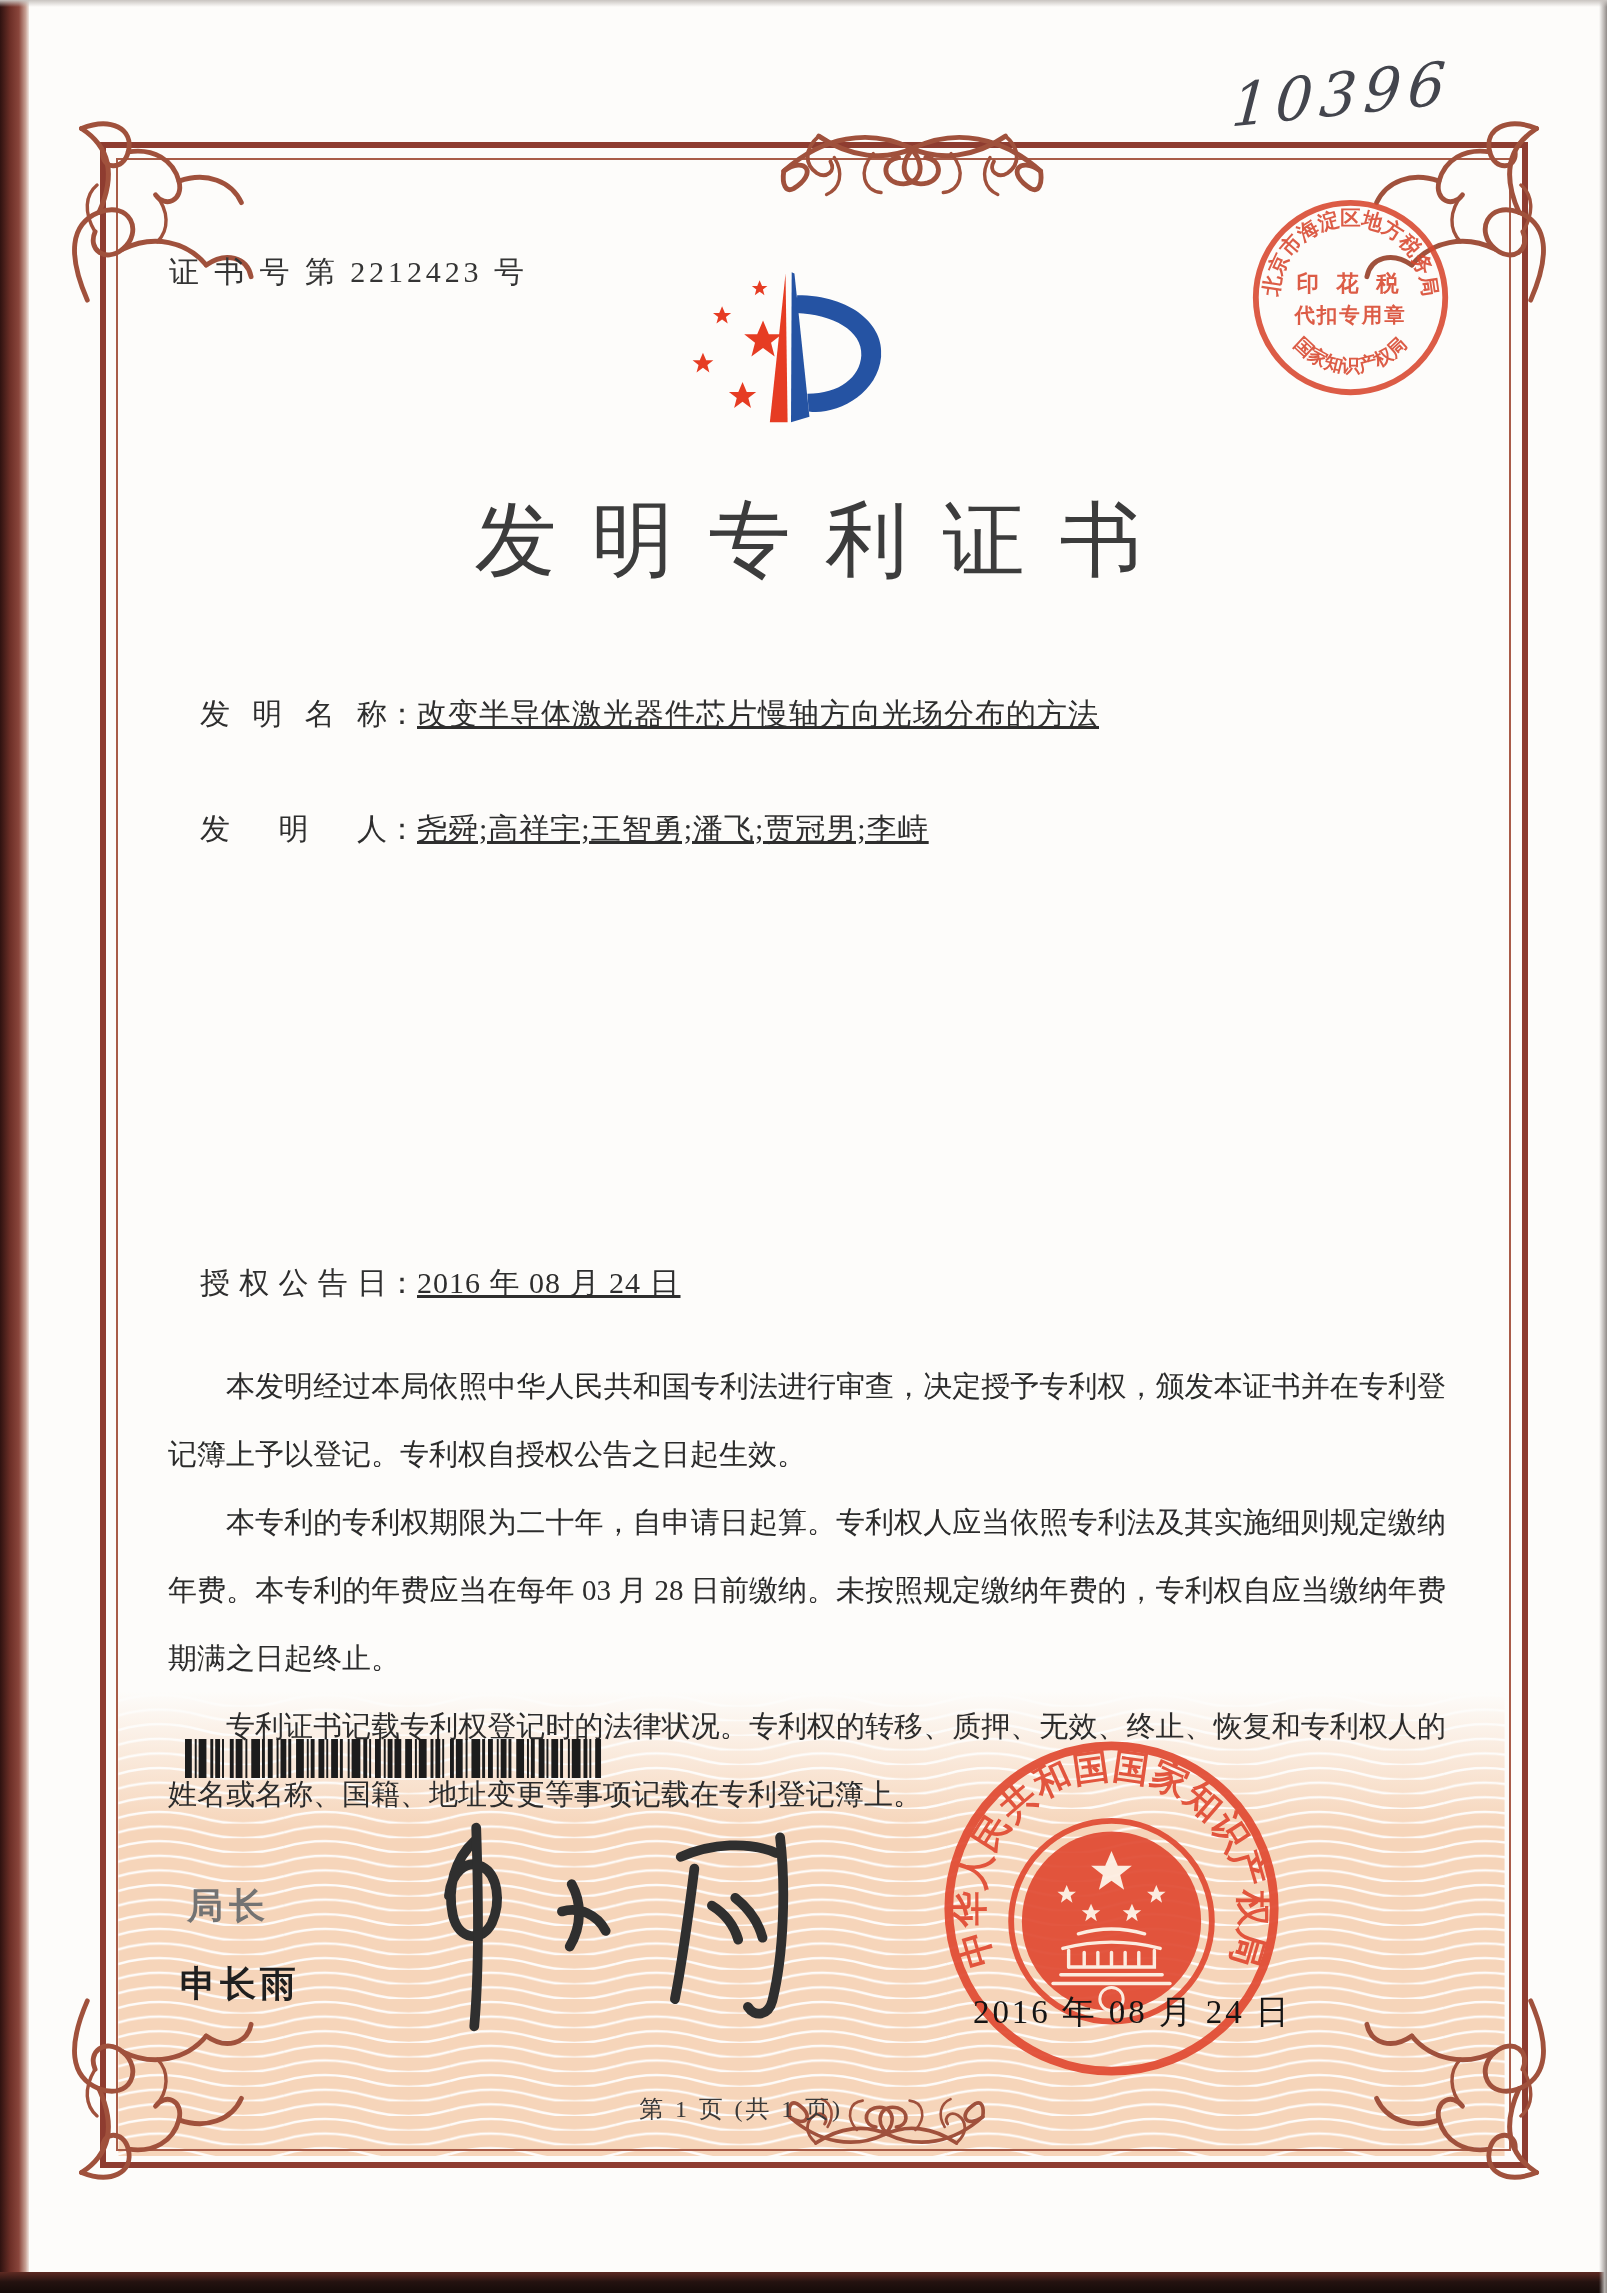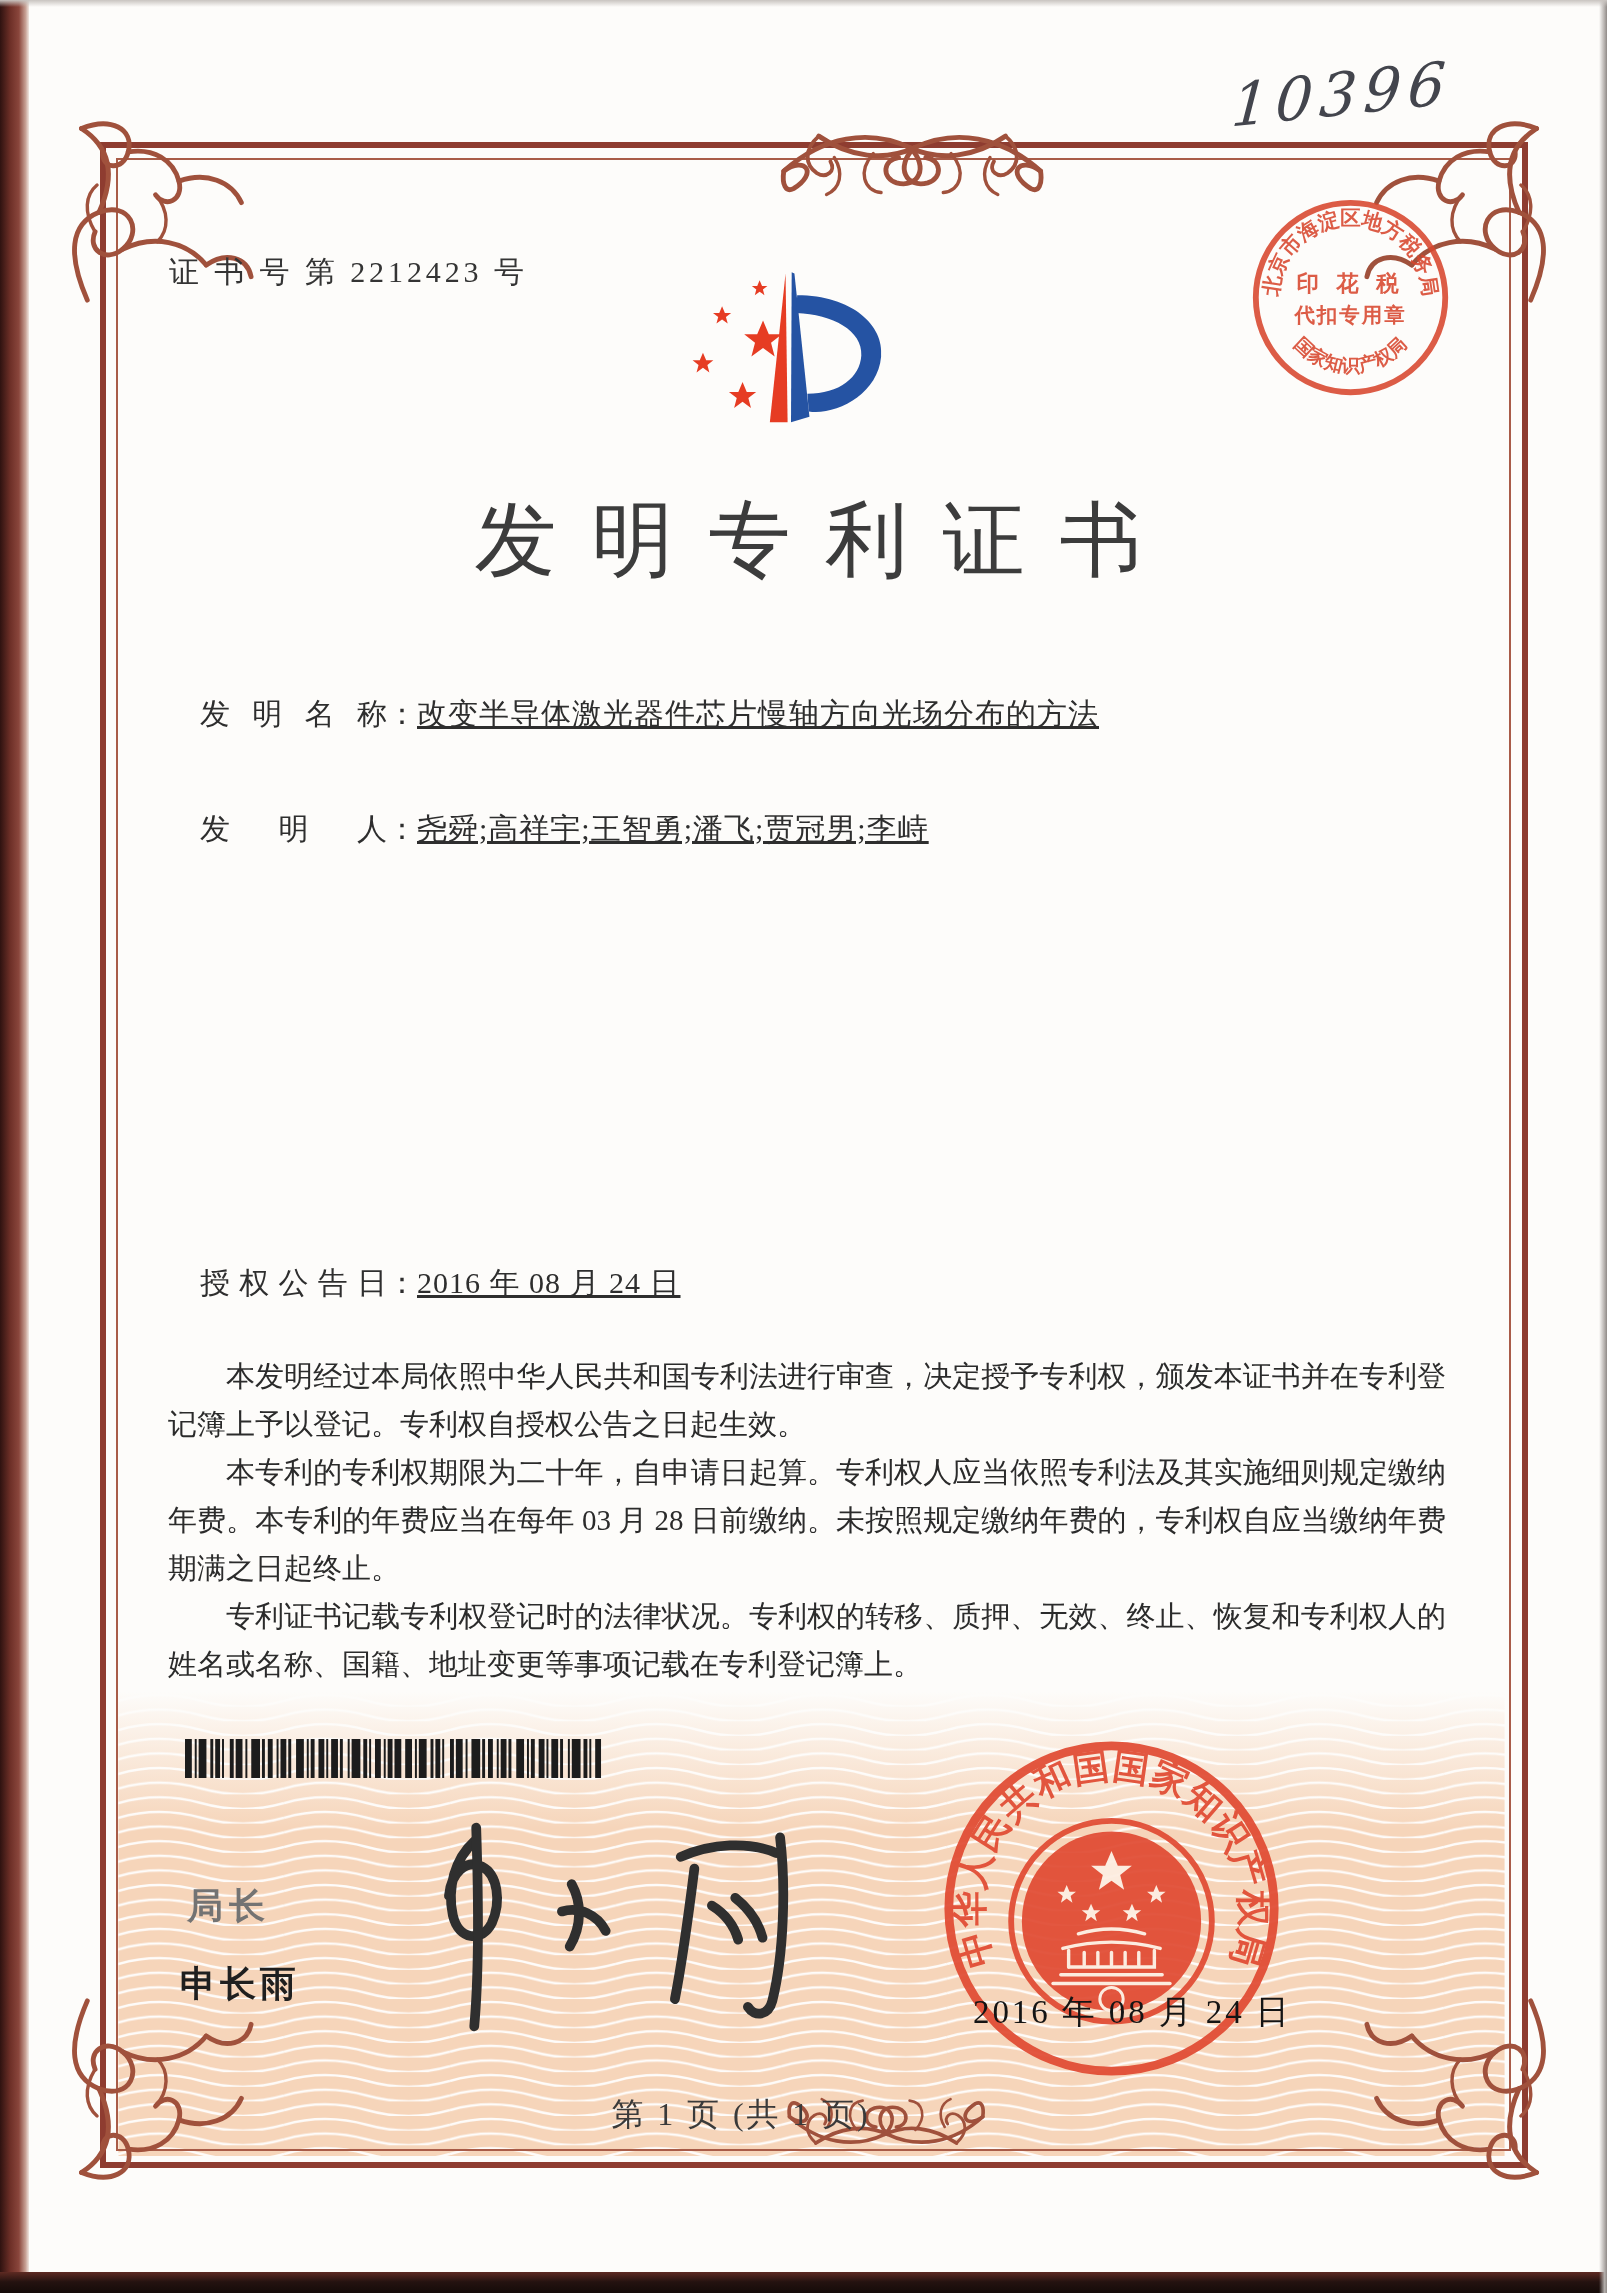--- a/index.html
+++ b/index.html
@@ -31,41 +31,41 @@
   .title{position:absolute;left:100px;top:486px;width:1416px;text-align:center;font-size:82px;
     letter-spacing:35px;text-indent:35px;color:#3c3c3c;z-index:4;font-weight:500;}
 
   
   .frow{position:absolute;left:200px;font-size:30px;color:#2e2e2e;z-index:4;white-space:nowrap;text-decoration:underline;}
   .flabel{display:inline-block;width:187px;text-align:justify;text-align-last:justify;vertical-align:bottom;}
   .fcolon{display:inline-block;}
   .fvalue{letter-spacing:1px;}
 
   .paras{position:absolute;left:168px;top:1352px;width:1278px;z-index:4;font-size:29px;
-    line-height:48px;color:#2b2b2b;text-align:justify;}
+    line-height:68px;color:#2b2b2b;text-align:justify;}
   .paras p{margin:0;text-indent:2em;}
 
   
   .barcode{position:absolute;left:185px;top:1739px;z-index:5;}
 
   
   .waveband{position:absolute;left:118px;top:1692px;width:1387px;height:464px;z-index:1;}
   .wavefade{position:absolute;left:118px;top:1692px;width:1387px;height:137px;z-index:1;
     background:linear-gradient(180deg,#fdfcfa 0%,rgba(253,252,250,0) 100%);}
 
   .director-title{position:absolute;left:187px;top:1882px;font-size:36px;color:#737373;z-index:4;
     font-family:"Liberation Sans","DejaVu Sans",sans-serif;letter-spacing:5.9px;font-weight:600;}
   .director-name{position:absolute;left:180px;top:1960px;font-size:36px;color:#1f1f1f;z-index:4;
     font-family:"Liberation Sans","DejaVu Sans",sans-serif;letter-spacing:3.9px;font-weight:600;}
   .signature{position:absolute;left:390px;top:1816px;z-index:4;}
 
   .seal{position:absolute;left:941px;top:1738px;z-index:5;opacity:0.93;}
   .issue-date{position:absolute;left:973px;top:1990px;font-size:33px;color:#141414;z-index:6;
     letter-spacing:2.9px;white-space:nowrap;}
-  .page-footer{position:absolute;left:102px;top:2093px;width:1278px;text-align:center;font-size:32px;
+  .page-footer{position:absolute;left:102px;top:2093px;width:1278px;text-align:center;font-size:24px;
     color:#3a3a3a;z-index:4;letter-spacing:2.9px;}
 
   .tax-stamp{position:absolute;left:1248px;top:195px;z-index:4;opacity:0.88;}
   .logo{position:absolute;left:647px;top:252px;z-index:4;}
 </style>
 </head>
 <body>
 
 <div id="photo">
 

